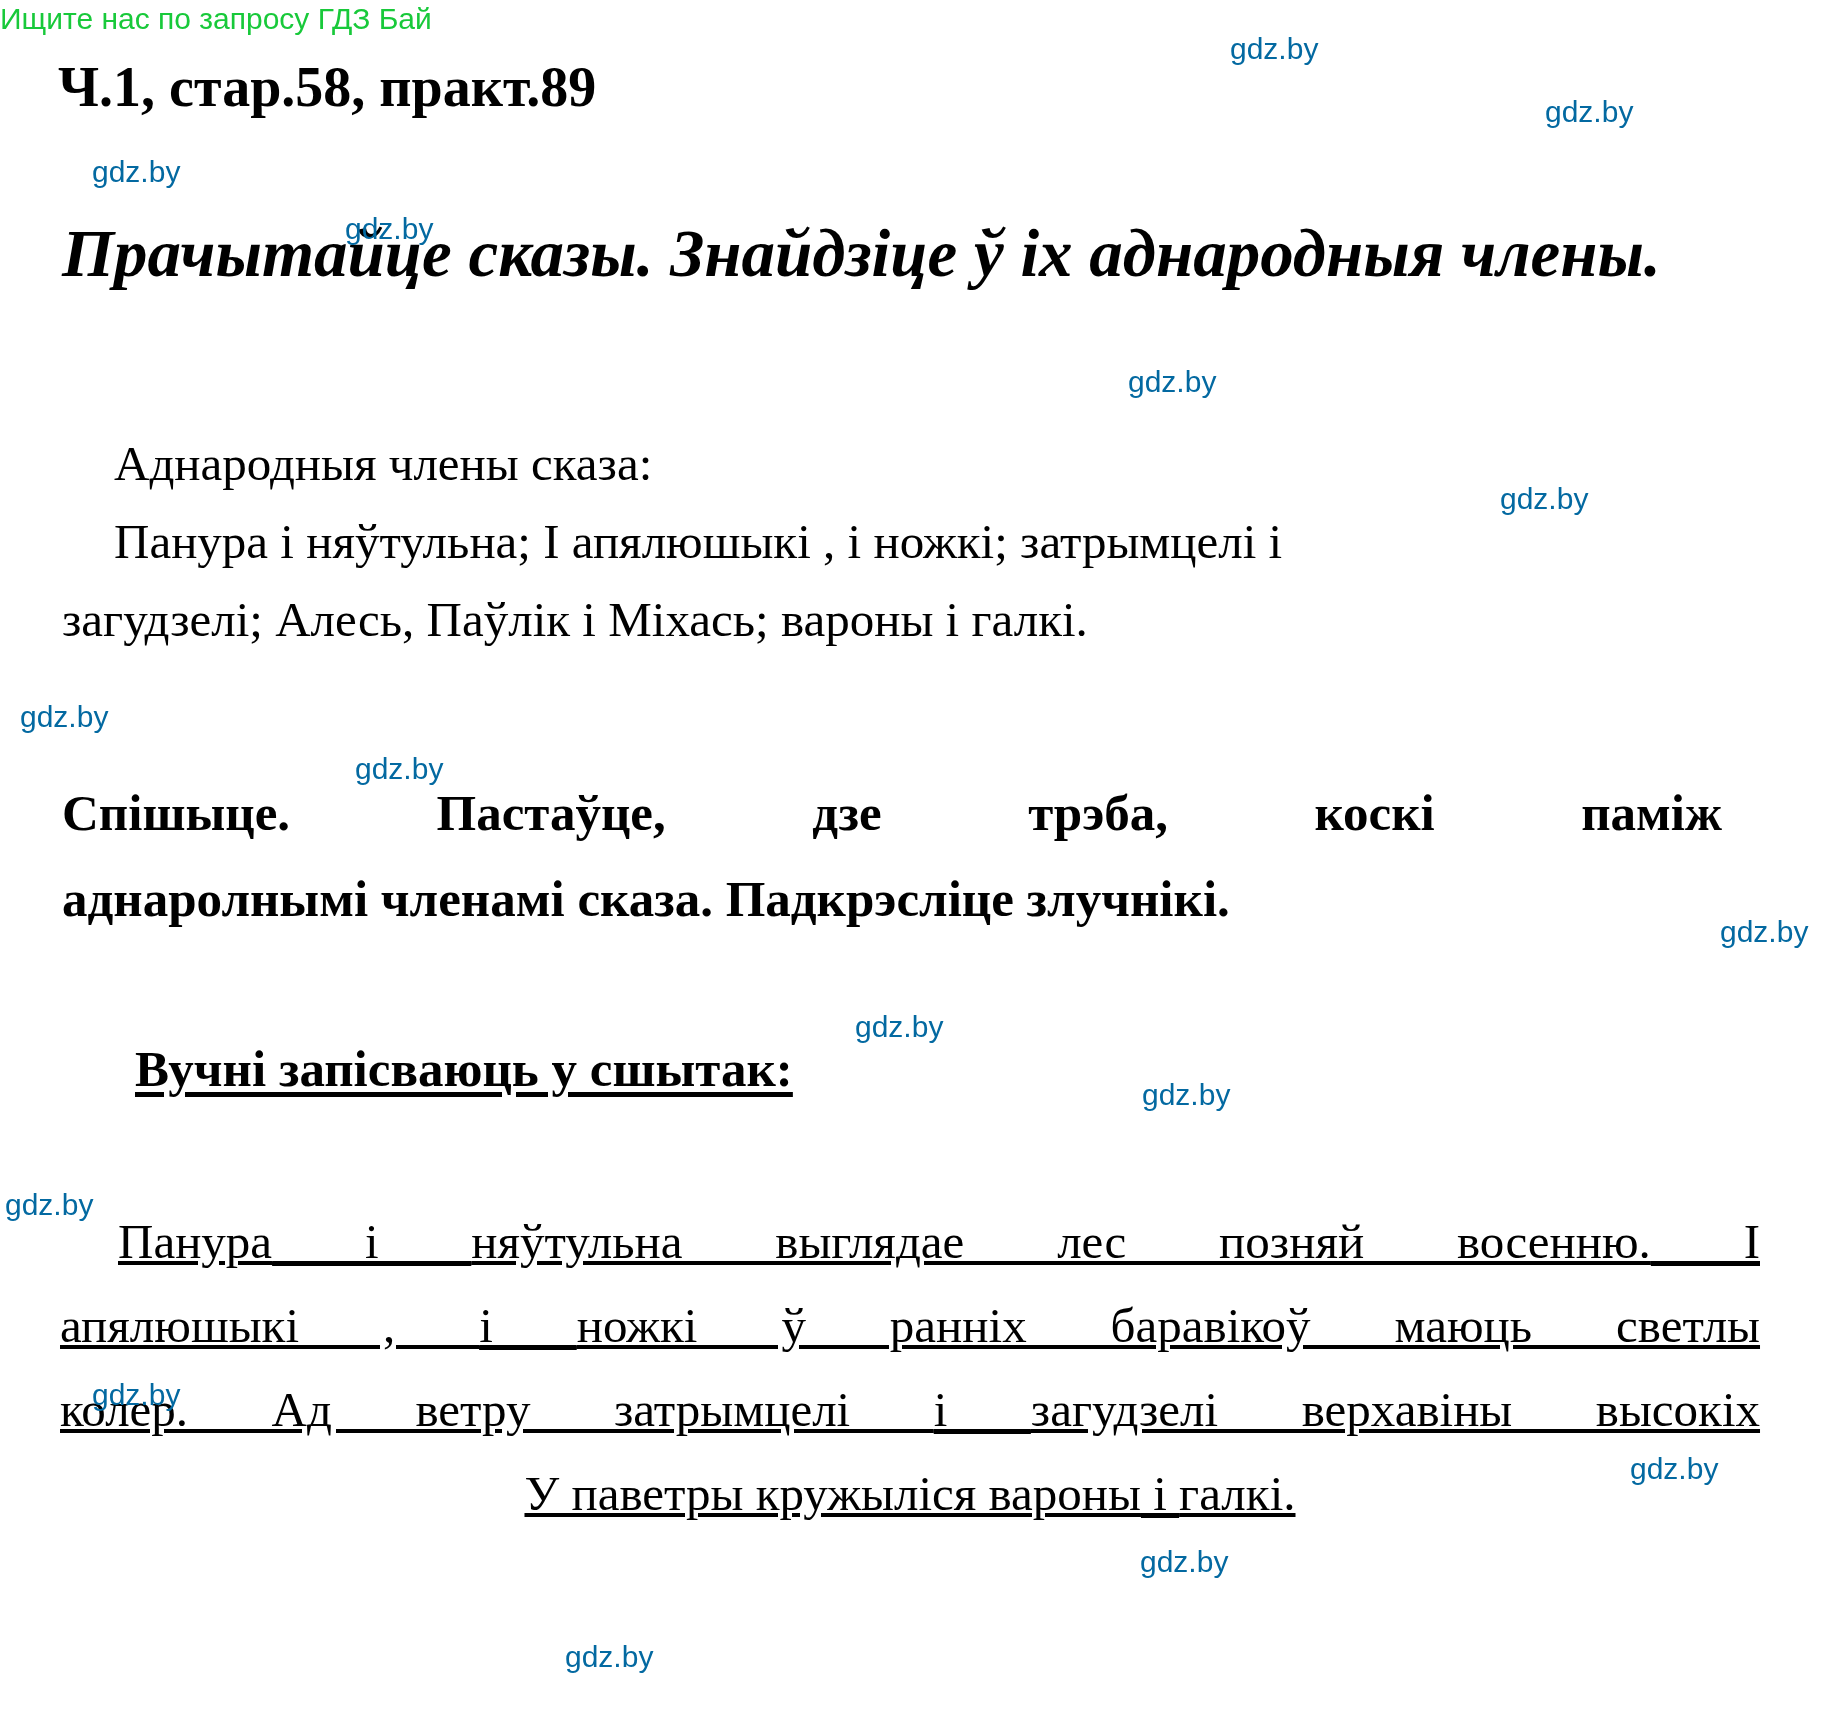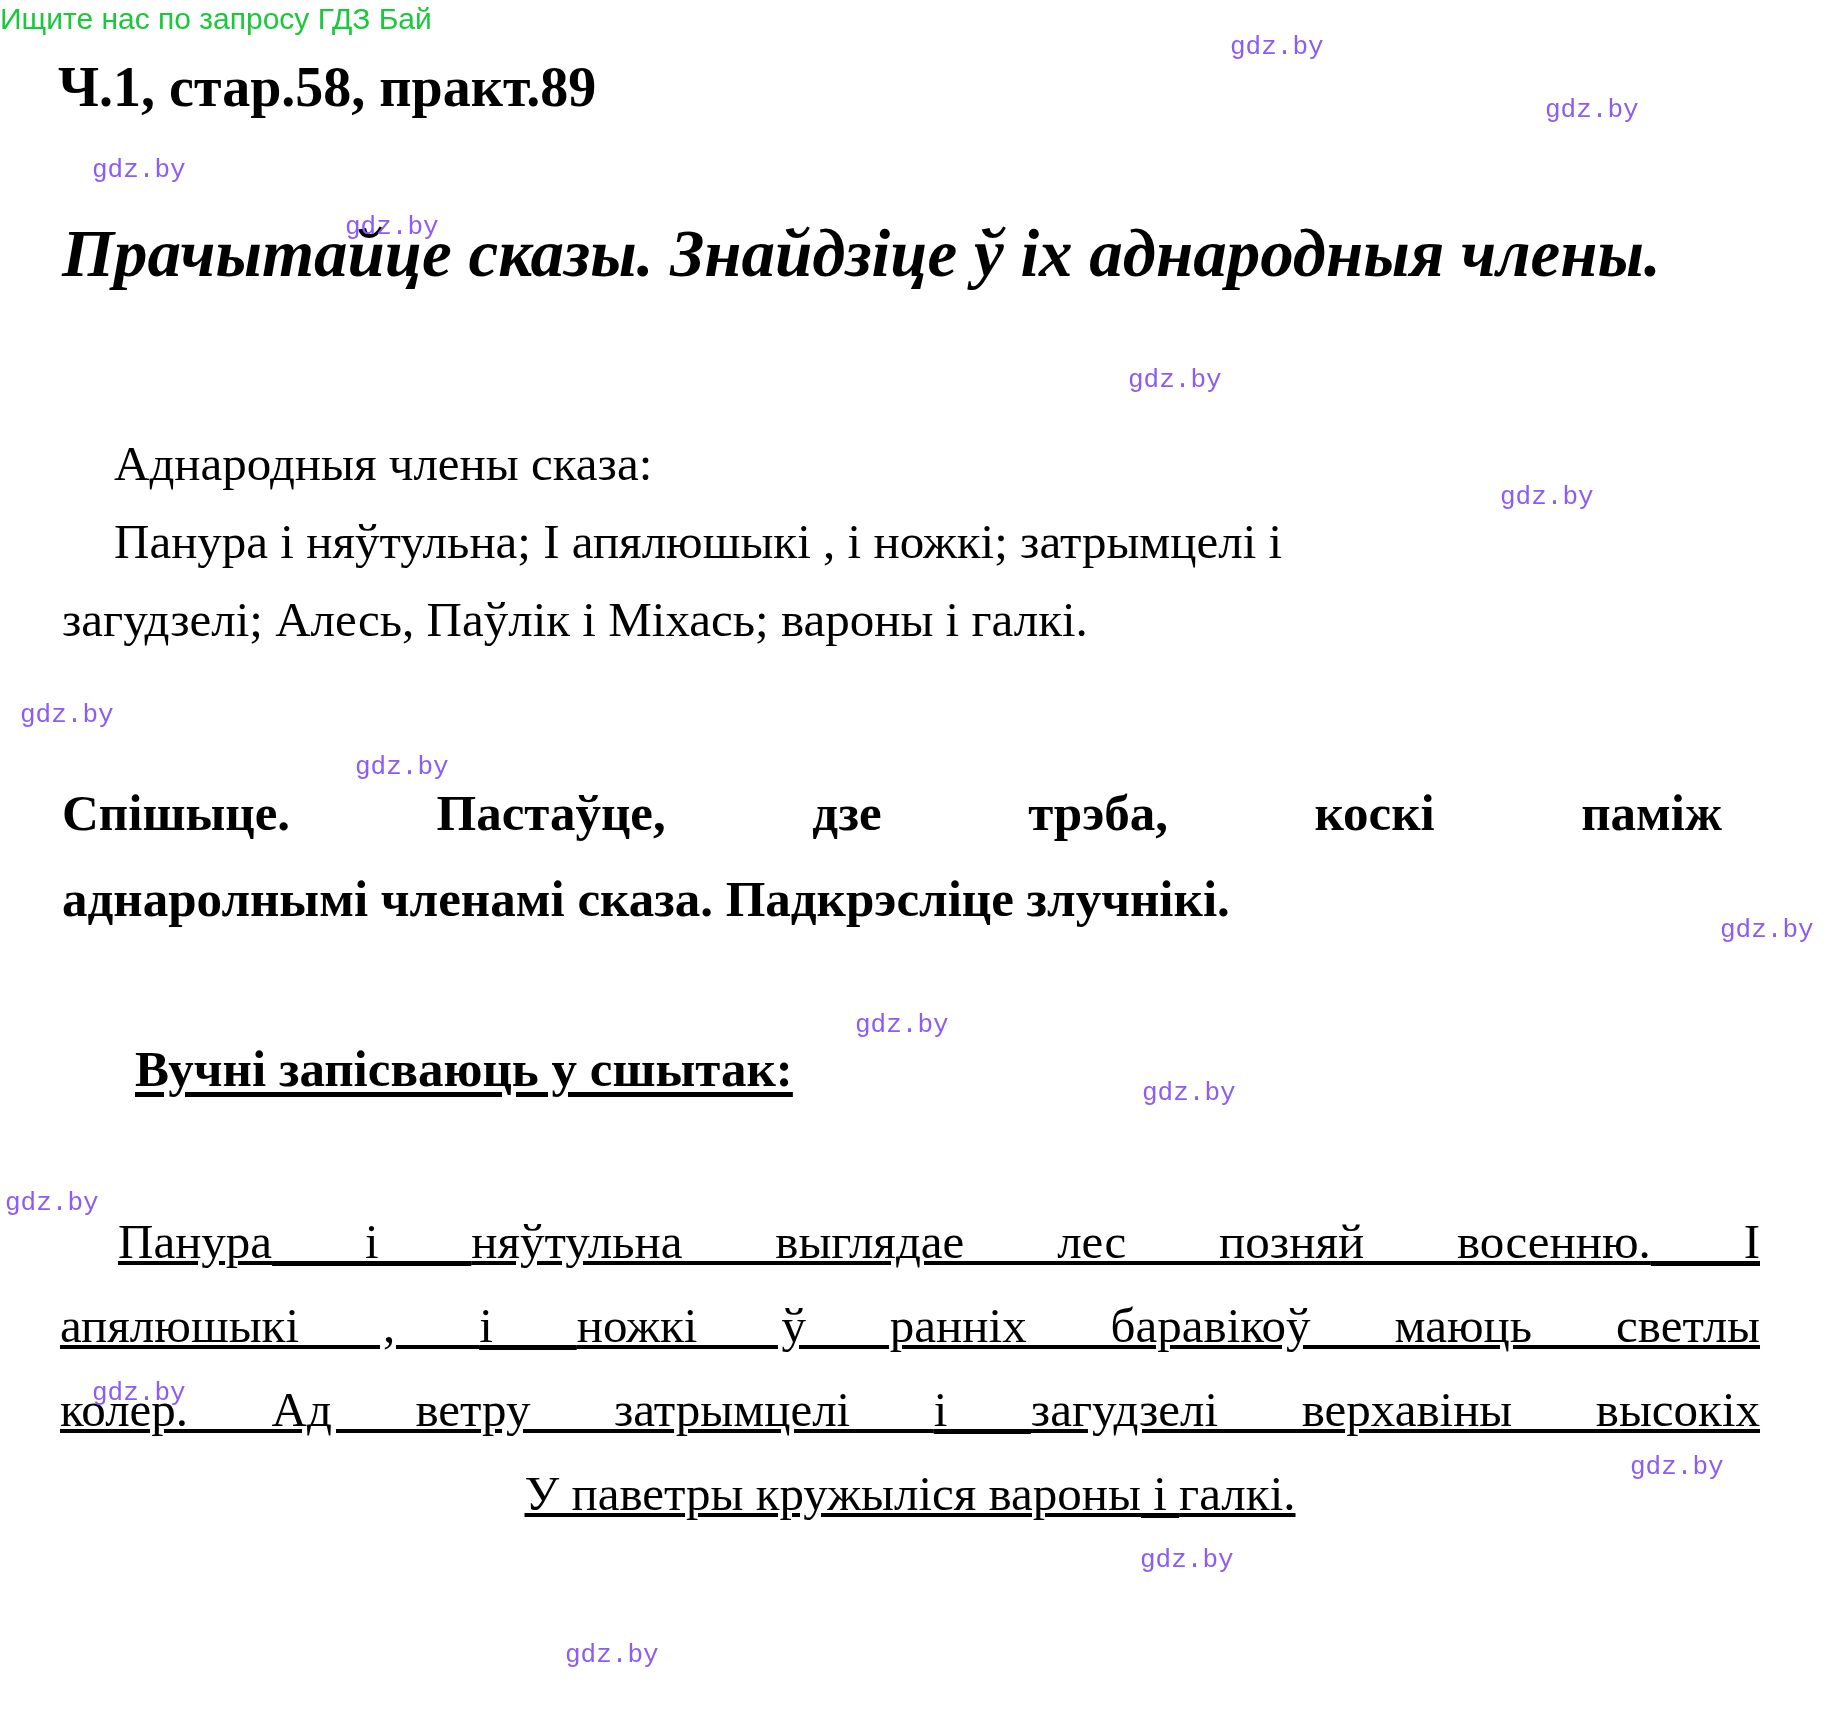--- a/index.html
+++ b/index.html
@@ -12,23 +12,23 @@
     height: 1726px;
     position: relative;
     font-family: "Liberation Serif", "DejaVu Serif", serif;
     color: #000000;
     overflow: hidden;
   }
 
   
   .wm {
     position: absolute;
-    font-family: Liberation Mono, monospace;
-    font-size: 26px;
-    color: #8b5cf6;
+    font-family: Liberation Sans, sans-serif;
+    font-size: 30px;
+    color: #0369a1;
     white-space: nowrap;
     pointer-events: none;
     letter-spacing: 0px;
   }
 
   .top-banner {
     position: absolute;
     top: 2px;
     left: 0;
     width: 1834px;

